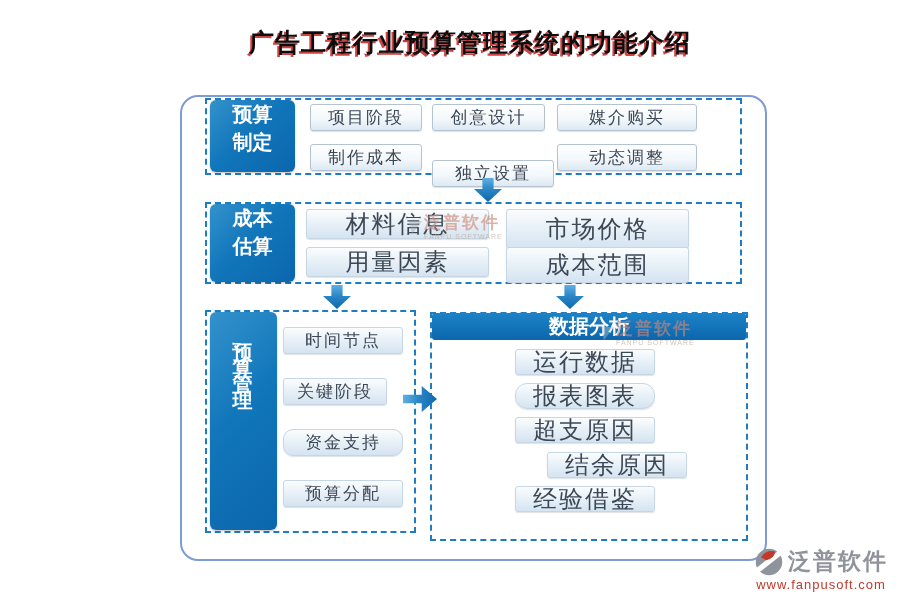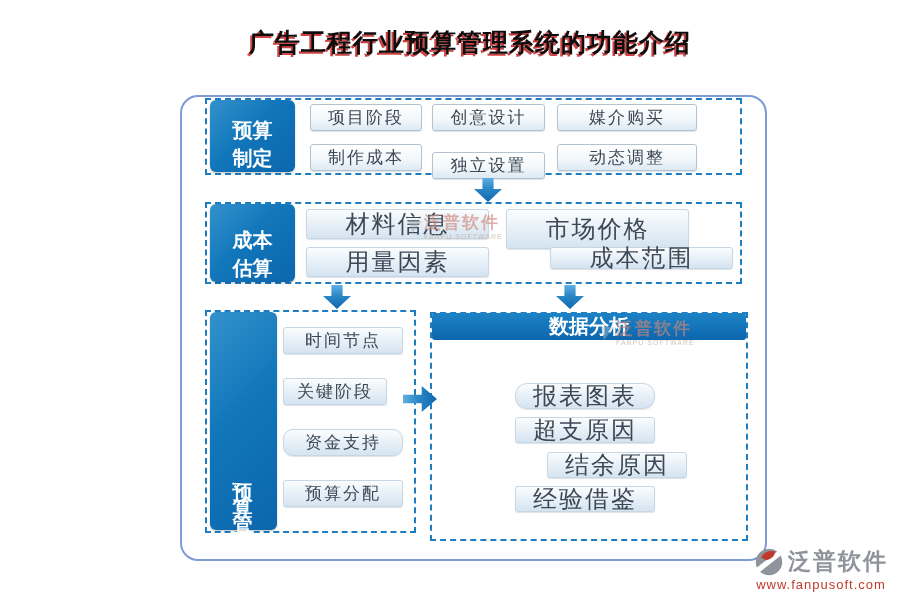--- a/index.html
+++ b/index.html
@@ -25,21 +25,21 @@
     border:2px dashed #1e7cc2;background:transparent;
   }
   .sec1{left:205px;top:98px;width:537px;height:77px;}
   .sec2{left:205px;top:202px;width:537px;height:82px;}
   .sec3{left:205px;top:310px;width:211px;height:223px;}
   .secA{left:430px;top:312px;width:318px;height:229px;}
 
   .blue-label{
     position:absolute;box-sizing:border-box;border-radius:6px;
     background:linear-gradient(135deg,#3392cc 0%,#1176ba 45%,#0c66ad 100%);
-    color:#ffffff;font-weight:bold;display:flex;align-items:flex-end;justify-content:center;
+    color:#ffffff;font-weight:bold;display:flex;align-items:flex-start;justify-content:center;
     text-align:center;box-shadow:0 1px 2px rgba(0,0,0,0.25);
   }
   .lbl1{left:210px;top:100px;width:85px;height:72px;font-size:20px;line-height:28px;}
   .lbl2{left:210px;top:204px;width:85px;height:78px;font-size:20px;line-height:28px;}
   .lbl3{left:210px;top:312px;width:67px;height:218px;font-size:20px;}
   .lbl3 .vtext{writing-mode:vertical-rl;letter-spacing:16px;margin-top:14px;}
 
   .hdrA{
     position:absolute;left:432px;top:313px;width:314px;height:27px;border-radius:3px;
     background:linear-gradient(180deg,#1d83c6,#0c66ad);
@@ -104,53 +104,54 @@
   <div class="blue-label lbl1">
     <div>
       <div>预算</div>
       <div>制定</div>
     </div>
   </div>
   <div class="btn light" style="left:432px;top:104px;width:113px;height:27px;">创意设计</div>
   <div class="btn light" style="left:310px;top:104px;width:112px;height:27px;">项目阶段</div>
   <div class="btn light" style="left:557px;top:104px;width:140px;height:27px;">媒介购买</div>
   <div class="btn light" style="left:310px;top:144px;width:112px;height:27px;">制作成本</div>
-  <div class="btn light" style="left:432px;top:152px;width:113px;height:27px;">独立设置</div>
+  <div class="btn light" style="left:432px;top:160px;width:122px;height:27px;">独立设置</div>
   <div class="btn light" style="left:557px;top:144px;width:140px;height:27px;">动态调整</div>
 
   <div class="arrow-down" style="left:474px;top:178px;"></div>
 
   <div class="dashed-box sec2"></div>
   <div class="blue-label lbl2">
     <div>
       <div>成本</div>
       <div>估算</div>
     </div>
   </div>
   <div class="btn blue" style="left:306px;top:209px;width:183px;height:30px;">材料信息</div>
   <div class="btn blue" style="left:506px;top:209px;width:183px;height:40px;text-align:right;">市场价格</div>
   <div class="btn blue" style="left:306px;top:247px;width:183px;height:30px;">用量因素</div>
-  <div class="btn blue" style="left:506px;top:247px;width:183px;height:22px;margin-left:44px;">成本范围</div>
+  <div class="btn blue" style="left:506px;top:247px;width:183px;height:36px;">成本范围</div>
 
   <div class="arrow-down" style="left:323px;top:285px;"></div>
   <div class="arrow-down" style="left:556px;top:285px;"></div>
 
   <div class="dashed-box sec3"></div>
   <div class="blue-label lbl3">
     <div class="vtext">预算管理</div>
   </div>
   <div class="btn blue" style="left:283px;top:327px;width:120px;height:27px;font-size:17px;">时间节点</div>
   <div class="btn blue" style="left:283px;top:378px;width:104px;height:27px;font-size:17px;">关键阶段</div>
   <div class="btn blue" style="left:283px;top:429px;width:120px;height:27px;font-size:17px;border-radius:10px;">资金支持</div>
   <div class="btn blue" style="left:283px;top:480px;width:120px;height:27px;font-size:17px;">预算分配</div>
 
   <div class="arrow-right" style="left:403px;top:386px;"></div>
 
   <div class="dashed-box secA"></div>
   <div class="hdrA">数据分析</div>
+  <div class="btn blue" style="left:515px;top:349px;width:140px;height:26px;">运行数据</div>
   <div class="btn blue" style="left:515px;top:383px;width:140px;height:26px;border-radius:12px;">报表图表</div>
   <div class="btn blue" style="left:515px;top:417px;width:140px;height:26px;">超支原因</div>
   <div class="btn blue" style="left:515px;top:452px;width:140px;height:26px;margin-left:32px;">结余原因</div>
   <div class="btn blue" style="left:515px;top:486px;width:140px;height:26px;">经验借鉴</div>
 
   <div class="watermark" style="left:408px;top:214px;">
     <svg class="wm-swoosh" viewBox="0 0 16 16">
       <path d="M1 1 L14 1 L4 14 Z" fill="#9aa0a8" opacity="0.55"></path>
     </svg>
     <div class="wm-col">

